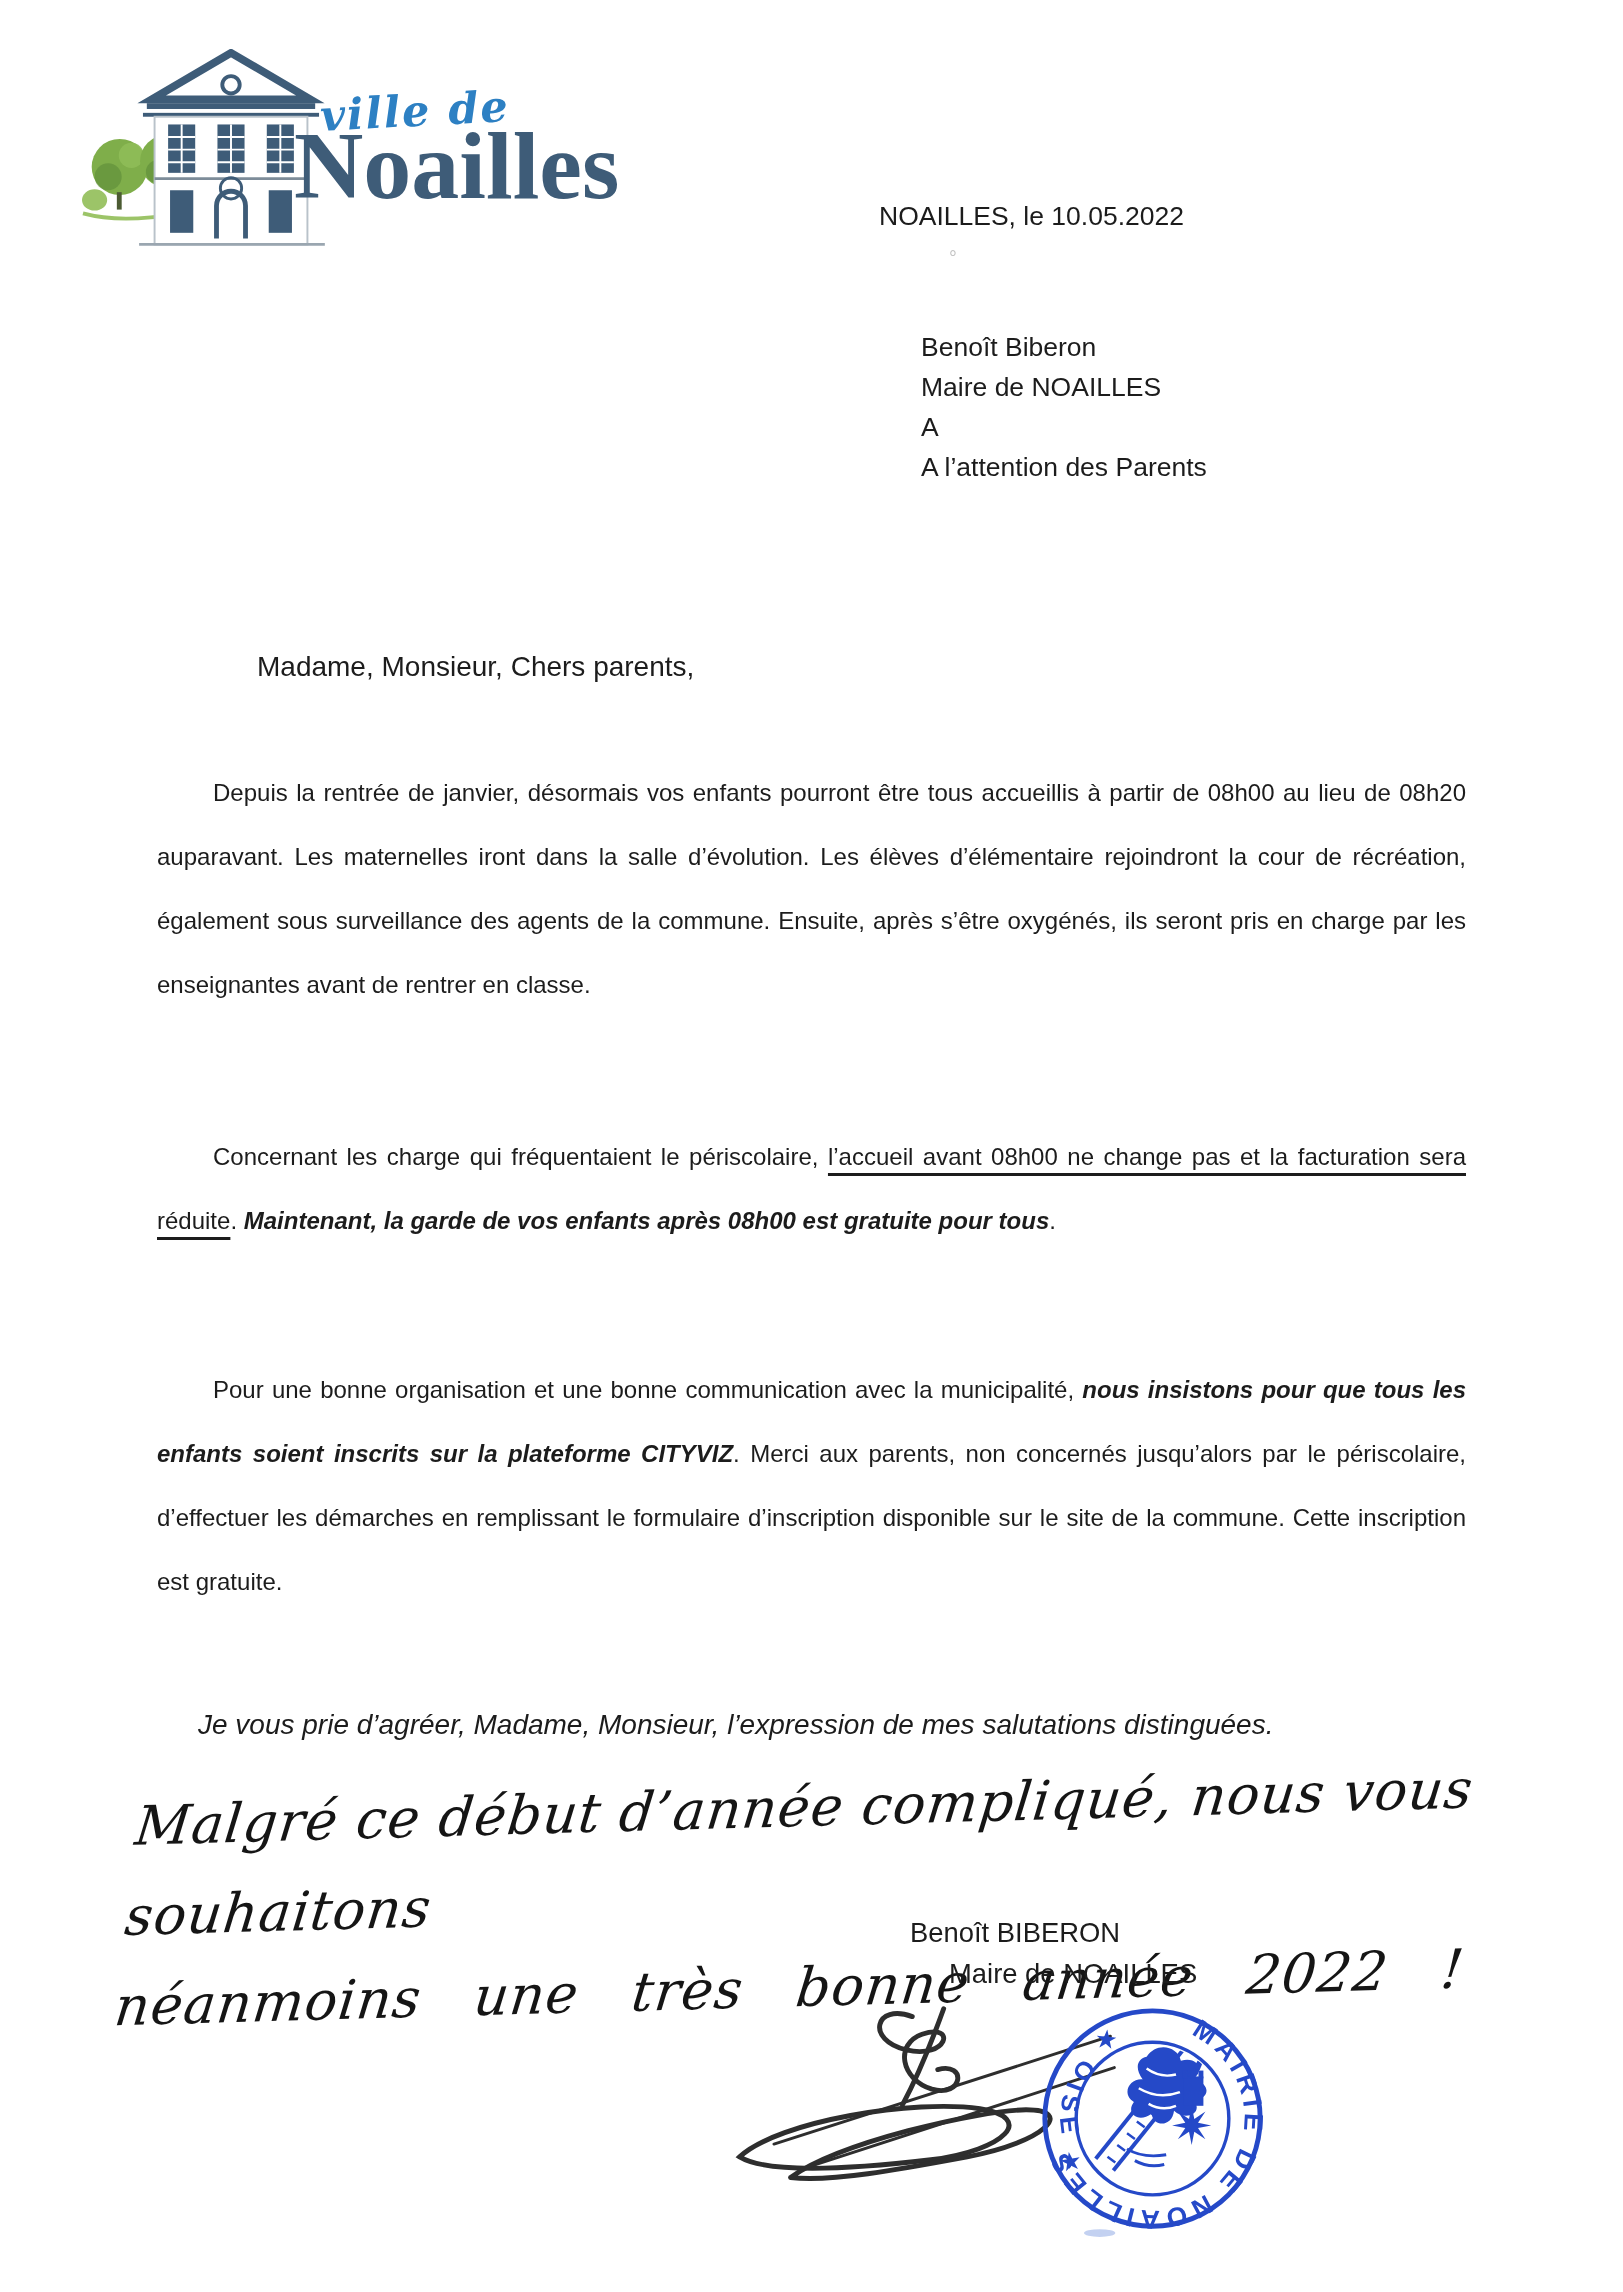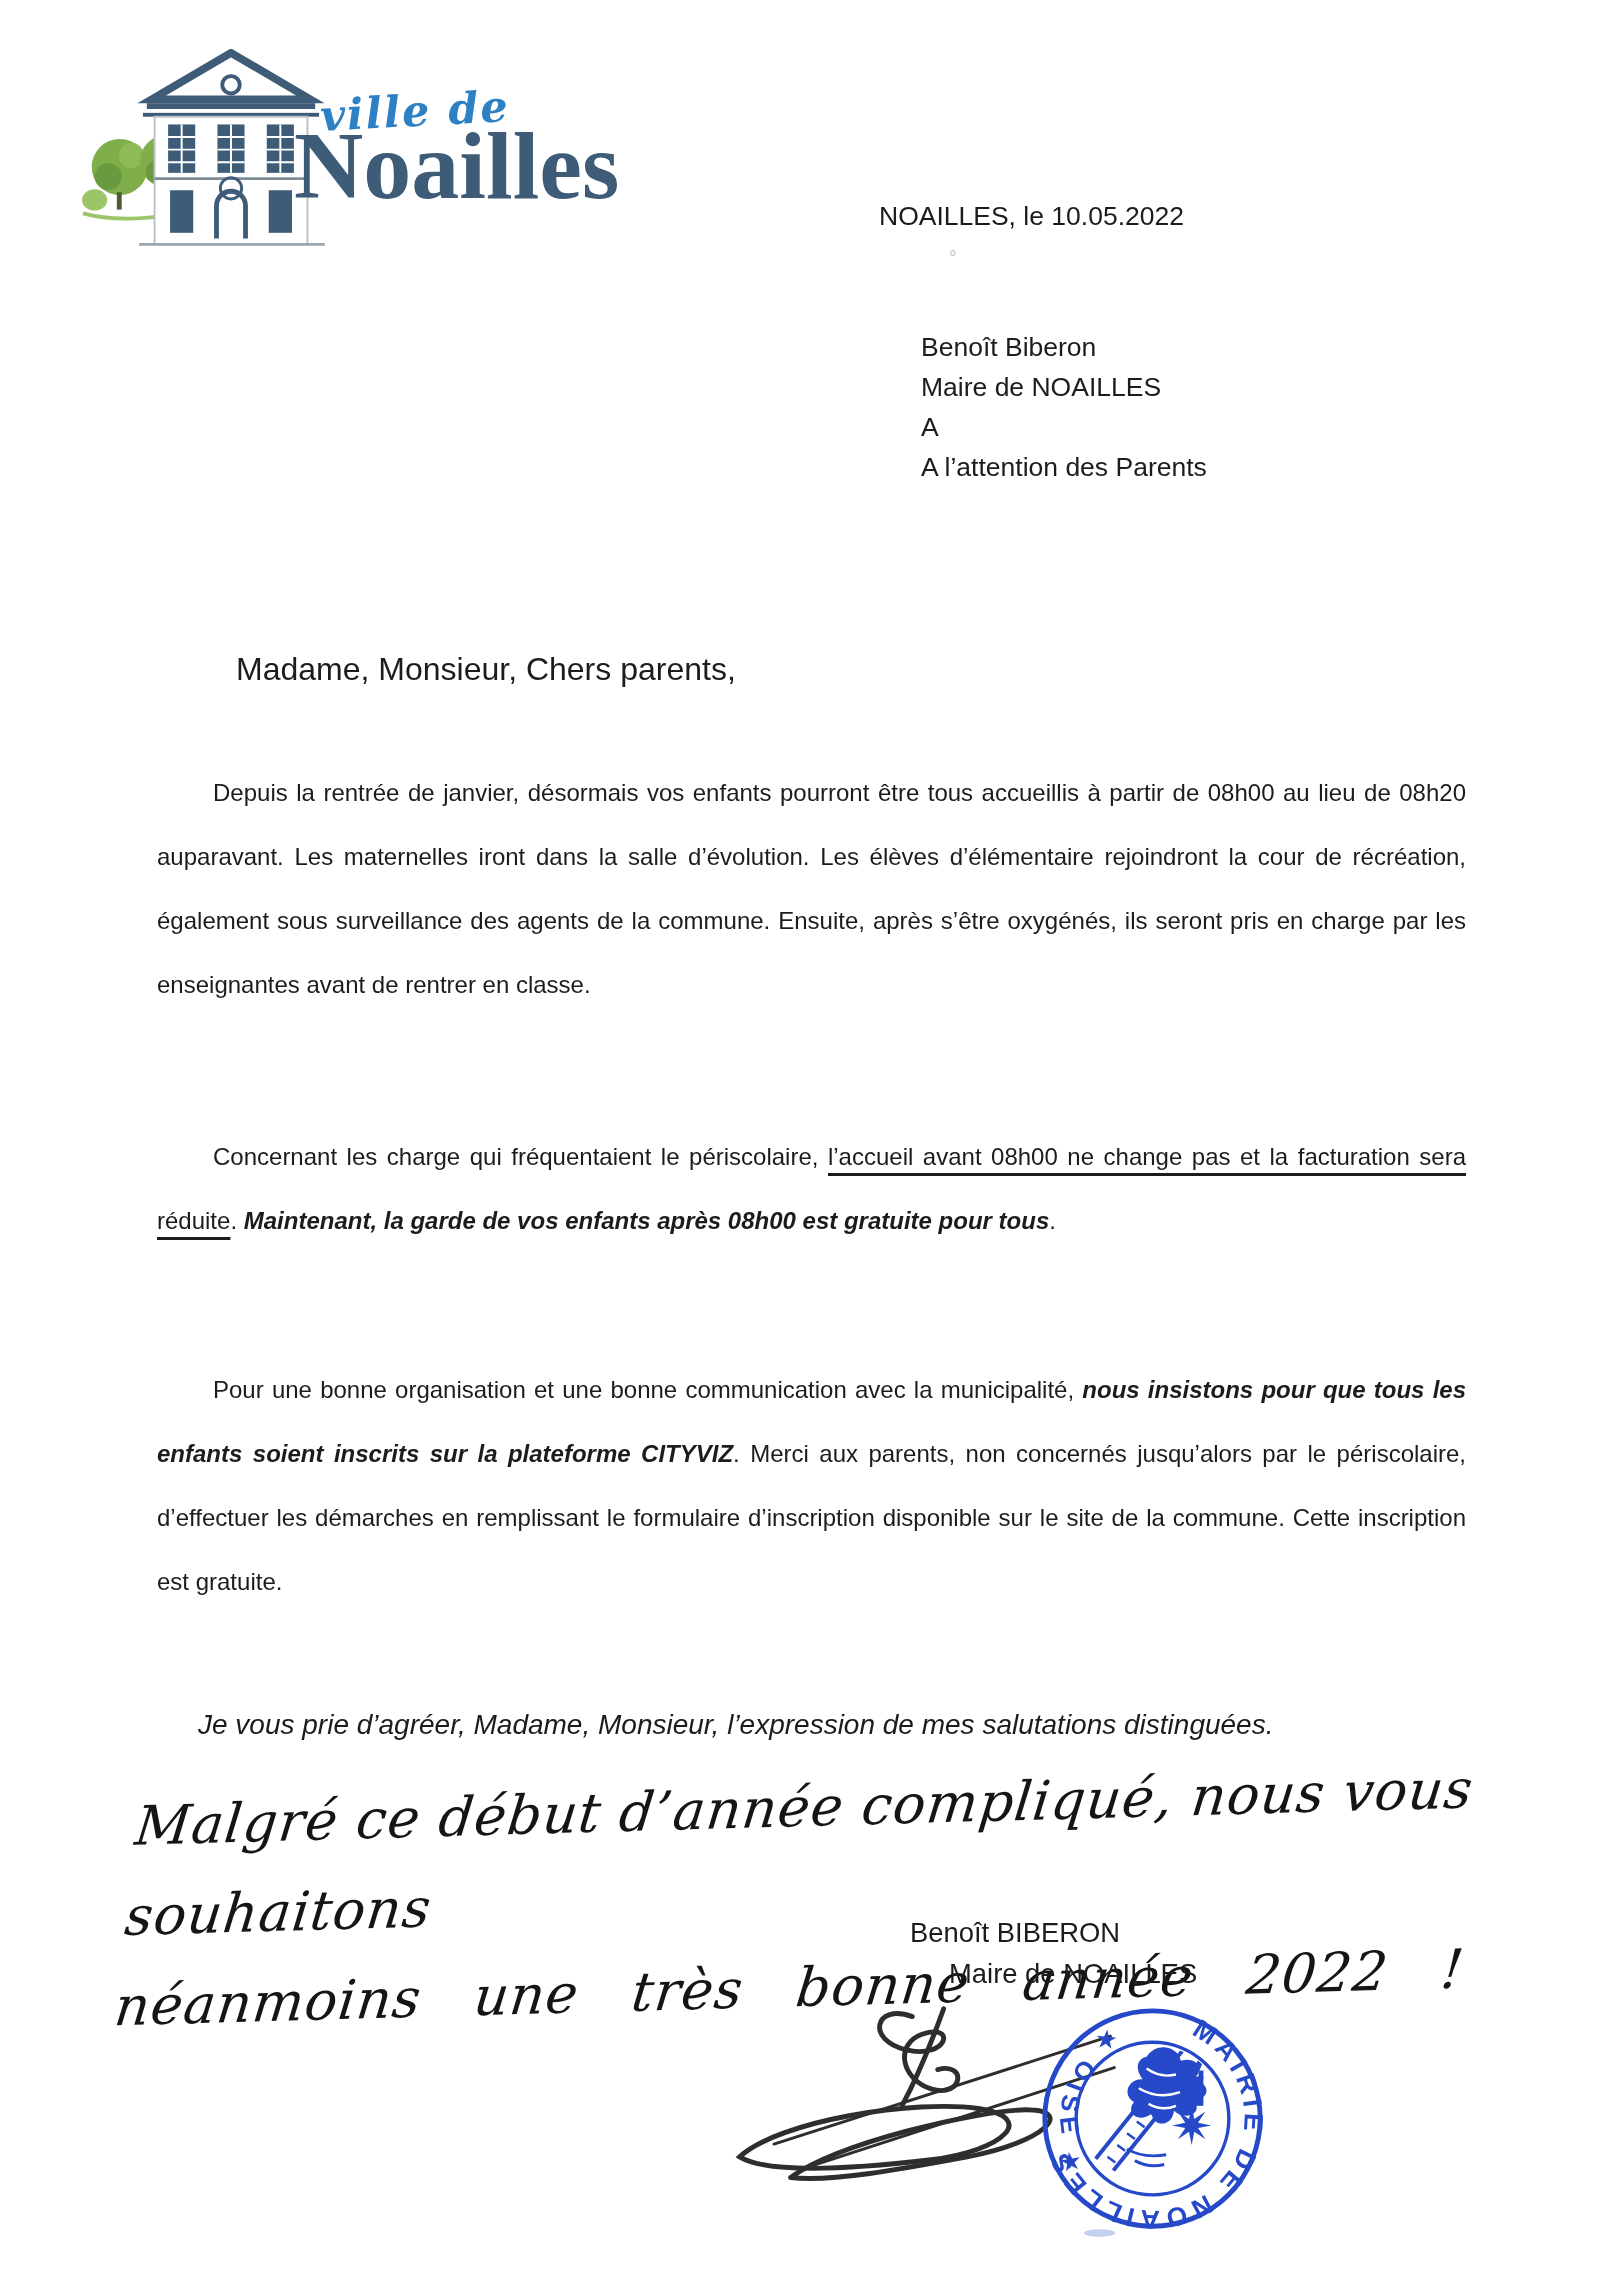--- a/index.html
+++ b/index.html
@@ -18,21 +18,21 @@
     position:absolute;left:294px;top:110px;
     font-family:"Liberation Serif","DejaVu Serif",serif;font-weight:700;
     font-size:96px;color:#3e5c78;letter-spacing:0px;
   }
   .logo-art{position:absolute;left:80px;top:49px;}
   
   .date-line{position:absolute;left:879px;top:201px;font-size:26.5px;}
   .recipient{position:absolute;left:921px;top:327px;font-size:26.5px;line-height:40px;}
   .scan-artifact{position:absolute;left:949px;top:247px;font-size:19.6px;color:#c4c4c4;}
   
-  .salutation{position:absolute;left:236px;top:651px;font-size:32px;}
+  .salutation{position:absolute;left:257px;top:651px;font-size:28px;}
   .para{
     position:absolute;left:157px;width:1309px;text-align:justify;
     font-size:24px;line-height:64px;text-indent:56px;
   }
   .p1{top:761px;}
   .p2{top:1125px;}
   .p3{top:1358px;}
   .closing{position:absolute;left:157px;width:1372px;top:1709px;font-size:28px;text-indent:41px;font-style:italic;}
   .u{text-decoration:underline;text-decoration-thickness:2.5px;text-underline-offset:7.8px;}
   .b{font-weight:700;font-style:italic;}

